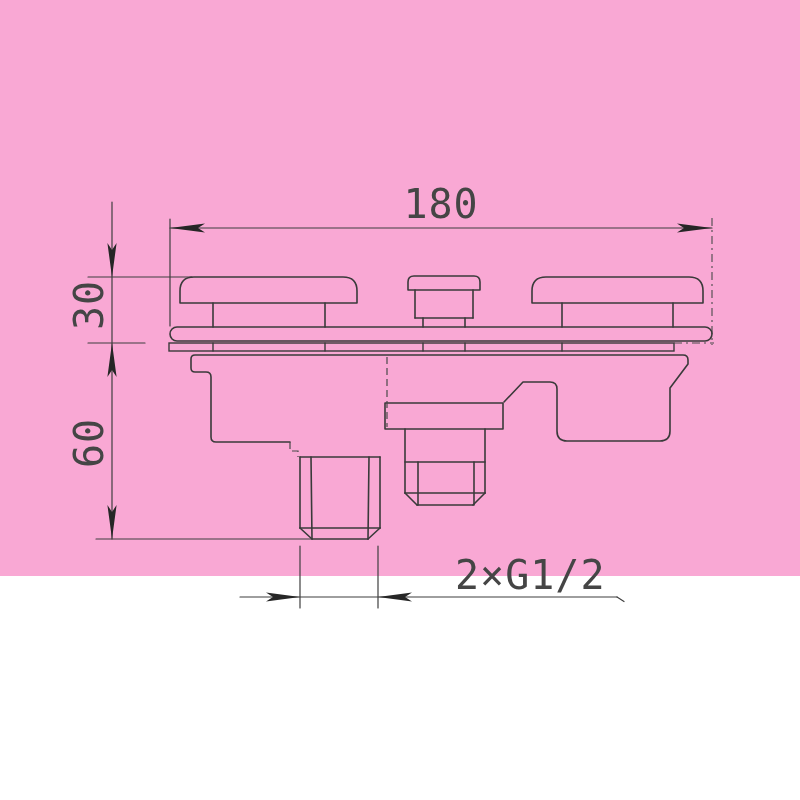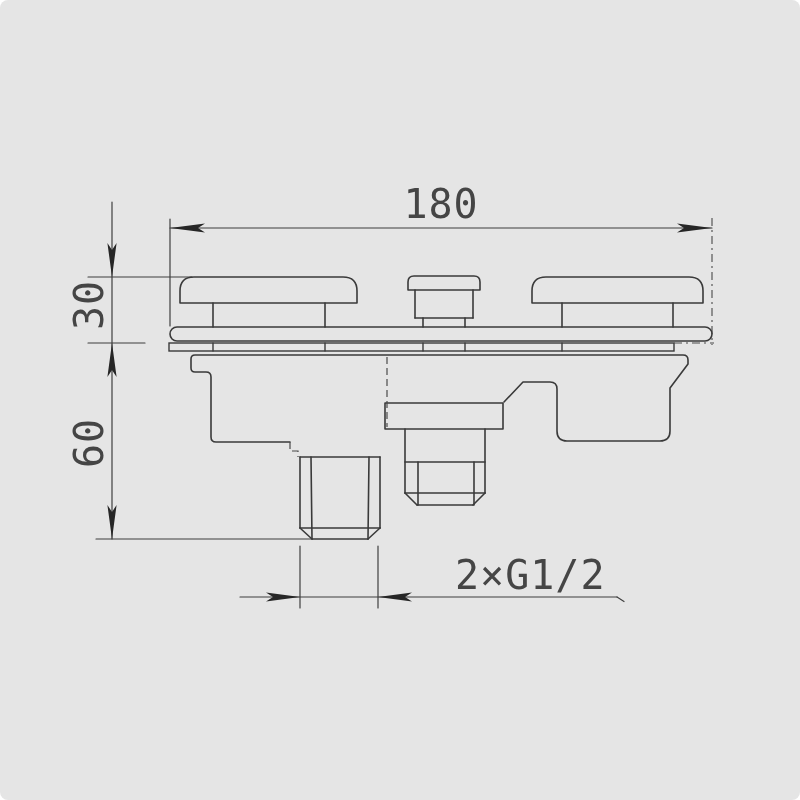--- a/index.html
+++ b/index.html
@@ -6,23 +6,22 @@
     margin: 0;
     padding: 0;
     background: #ffffff;
     width: 800px;
     height: 800px;
     overflow: hidden;
   }
   .page {
     position: relative;
     width: 800px;
-    height: 800px;
-    background: #e5e5e5;
-    border-radius: 8px;
+    height: 576px;
+    background: #f9a8d4;
   }
   svg { display: block; }
   .outline {
     fill: none;
     stroke: #3a3a3a;
     stroke-width: 1.6;
     stroke-linecap: round;
     stroke-linejoin: round;
   }
   .outline-thin {

